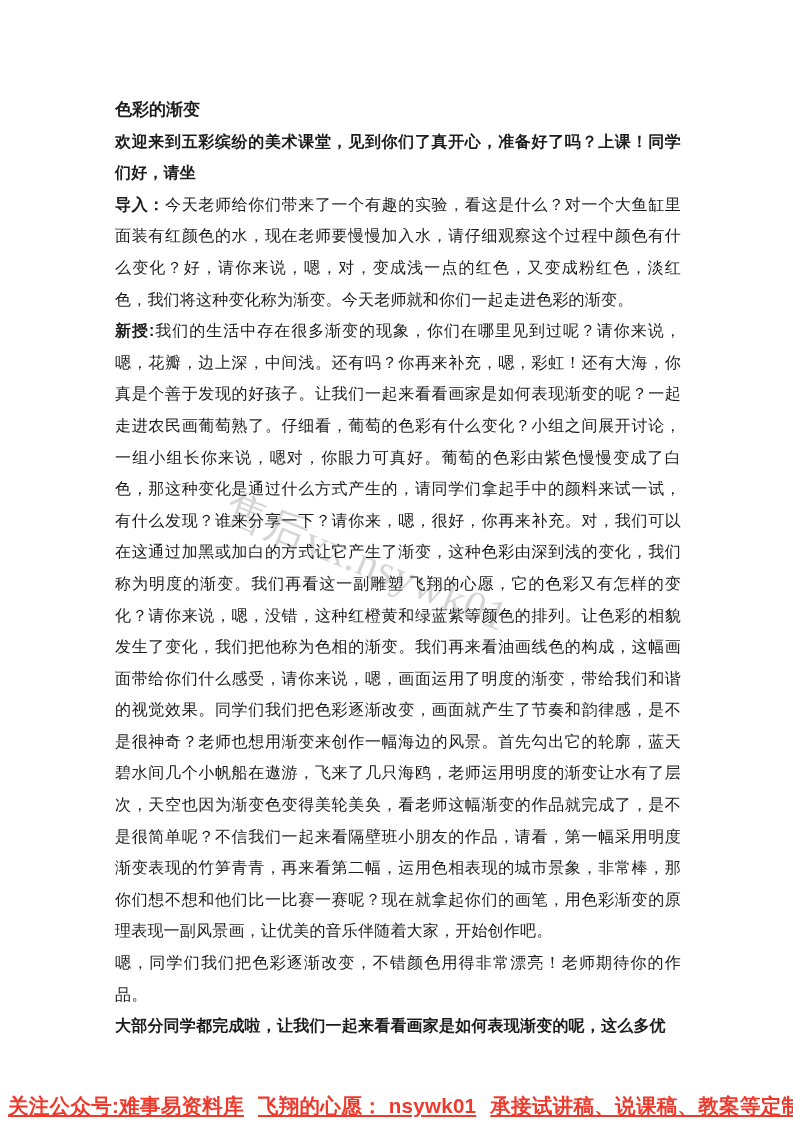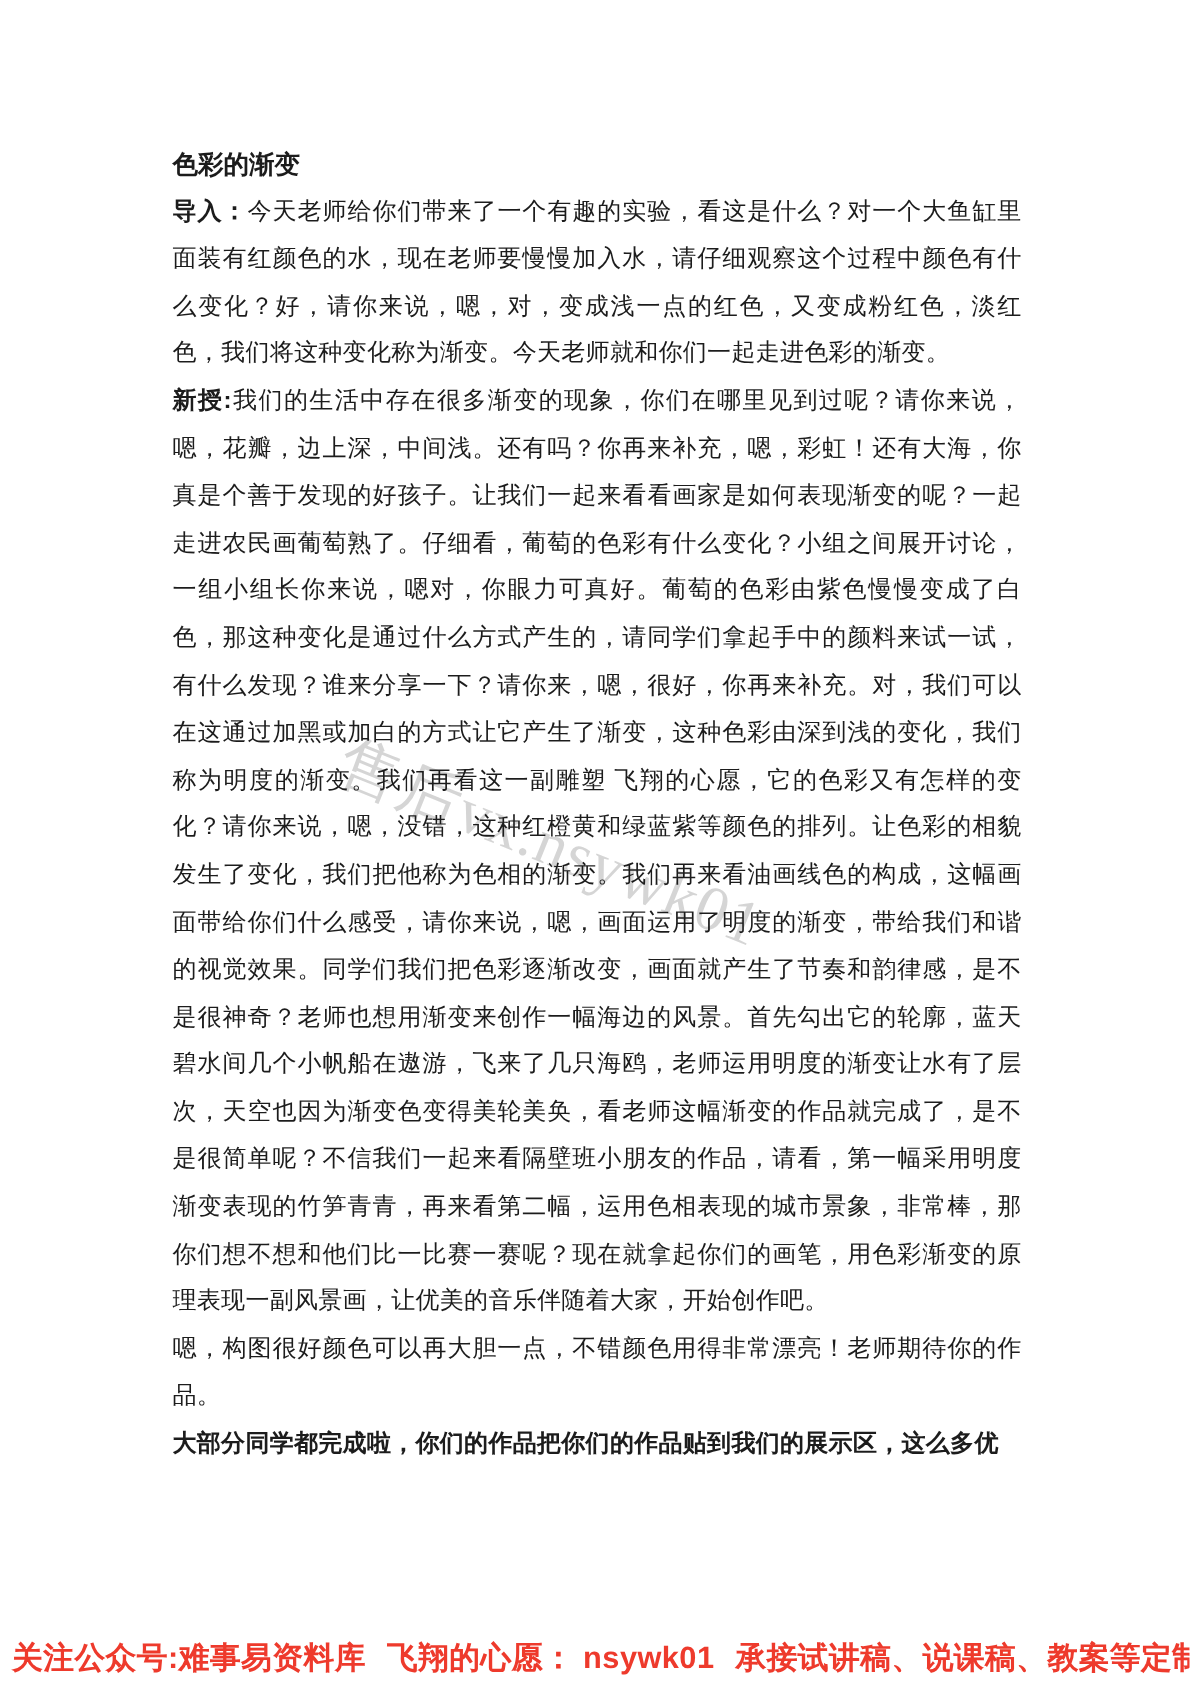--- a/index.html
+++ b/index.html
@@ -67,38 +67,40 @@
     font-family: "Liberation Sans", "DejaVu Sans", sans-serif;
     font-weight: 700;
     font-size: 20.5px;
     line-height: 28px;
     color: #ee3a2c;
     white-space: nowrap;
     letter-spacing: 0.3px;
   }
   .page-footer .seg {
     margin-right: 14px;
+    text-decoration: underline;
   }
   .page-footer .seg:last-child {
     margin-right: 0;
   }
 </style>
 </head>
 <body>
 
 <div class="watermark">售后vx.nsywk01</div>
 
 <div class="page-content">
   <h1 class="doc-title">色彩的渐变</h1>
 
+  <p class="para bold">欢迎来到五彩缤纷的美术课堂，见到你们了真开心，准备好了吗？上课！同学们好，请坐</p>
 
   <p class="para"><span class="para-label">导入：</span><span>今天老师给你们带来了一个有趣的实验，看这是什么？对一个大鱼缸里面装有红颜色的水，现在老师要慢慢加入水，请仔细观察这个过程中颜色有什么变化？好，请你来说，嗯，对，变成浅一点的红色，又变成粉红色，淡红色，我们将这种变化称为渐变。今天老师就和你们一起走进色彩的渐变。</span></p>
 
   <p class="para"><span class="para-label">新授:</span><span>我们的生活中存在很多渐变的现象，你们在哪里见到过呢？请你来说，嗯，花瓣，边上深，中间浅。还有吗？你再来补充，嗯，彩虹！还有大海，你真是个善于发现的好孩子。让我们一起来看看画家是如何表现渐变的呢？一起走进农民画葡萄熟了。仔细看，葡萄的色彩有什么变化？小组之间展开讨论，一组小组长你来说，嗯对，你眼力可真好。葡萄的色彩由紫色慢慢变成了白色，那这种变化是通过什么方式产生的，请同学们拿起手中的颜料来试一试，有什么发现？谁来分享一下？请你来，嗯，很好，你再来补充。对，我们可以在这通过加黑或加白的方式让它产生了渐变，这种色彩由深到浅的变化，我们称为明度的渐变。我们再看这一副雕塑 飞翔的心愿，它的色彩又有怎样的变化？请你来说，嗯，没错，这种红橙黄和绿蓝紫等颜色的排列。让色彩的相貌发生了变化，我们把他称为色相的渐变。我们再来看油画线色的构成，这幅画面带给你们什么感受，请你来说，嗯，画面运用了明度的渐变，带给我们和谐的视觉效果。同学们我们把色彩逐渐改变，画面就产生了节奏和韵律感，是不是很神奇？老师也想用渐变来创作一幅海边的风景。首先勾出它的轮廓，蓝天碧水间几个小帆船在遨游，飞来了几只海鸥，老师运用明度的渐变让水有了层次，天空也因为渐变色变得美轮美奂，看老师这幅渐变的作品就完成了，是不是很简单呢？不信我们一起来看隔壁班小朋友的作品，请看，第一幅采用明度渐变表现的竹笋青青，再来看第二幅，运用色相表现的城市景象，非常棒，那你们想不想和他们比一比赛一赛呢？现在就拿起你们的画笔，用色彩渐变的原理表现一副风景画，让优美的音乐伴随着大家，开始创作吧。</span></p>
 
-  <p class="para">嗯，构图很好颜色可以再大胆一点，不错颜色用得非常漂亮！老师期待你的作品。</p>
+  <p class="para">嗯，同学们我们把色彩逐渐改变，不错颜色用得非常漂亮！老师期待你的作品。</p>
 
-  <p class="para bold">大部分同学都完成啦，你们的作品把你们的作品贴到我们的展示区，这么多优</p>
+  <p class="para bold">大部分同学都完成啦，让我们一起来看看画家是如何表现渐变的呢，这么多优</p>
 </div>
 
 <div class="page-footer">
   <span class="seg">关注公众号:难事易资料库</span><span class="seg">飞翔的心愿： nsywk01</span><span class="seg">承接试讲稿、说课稿、教案等定制业务</span>
 </div>
 
 </body></html>

